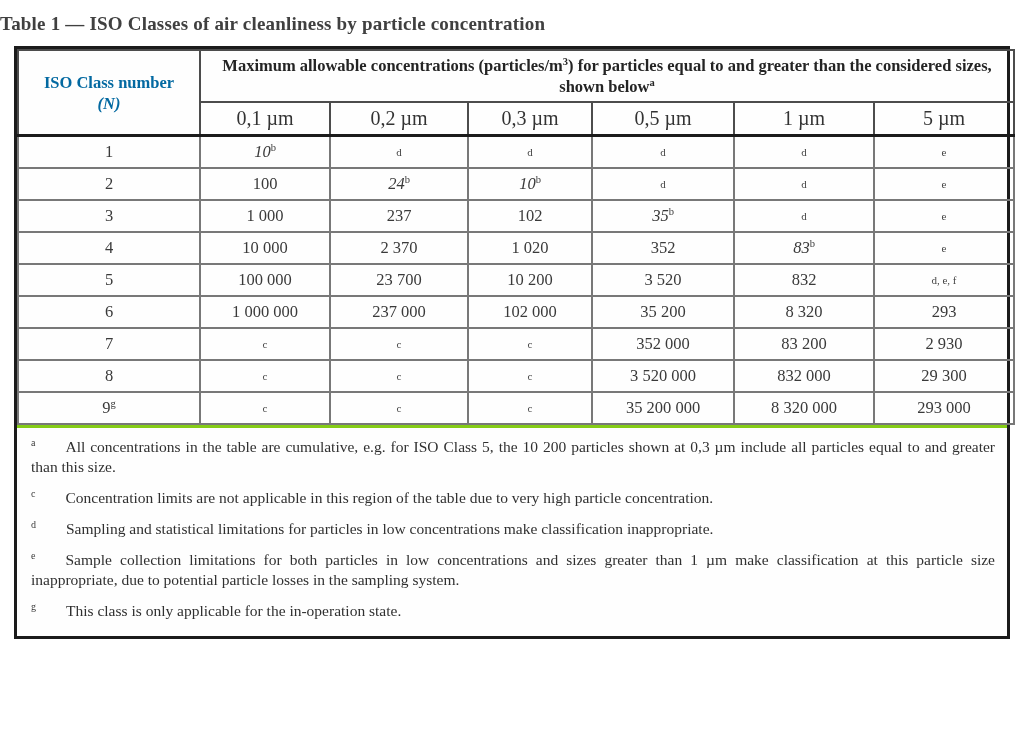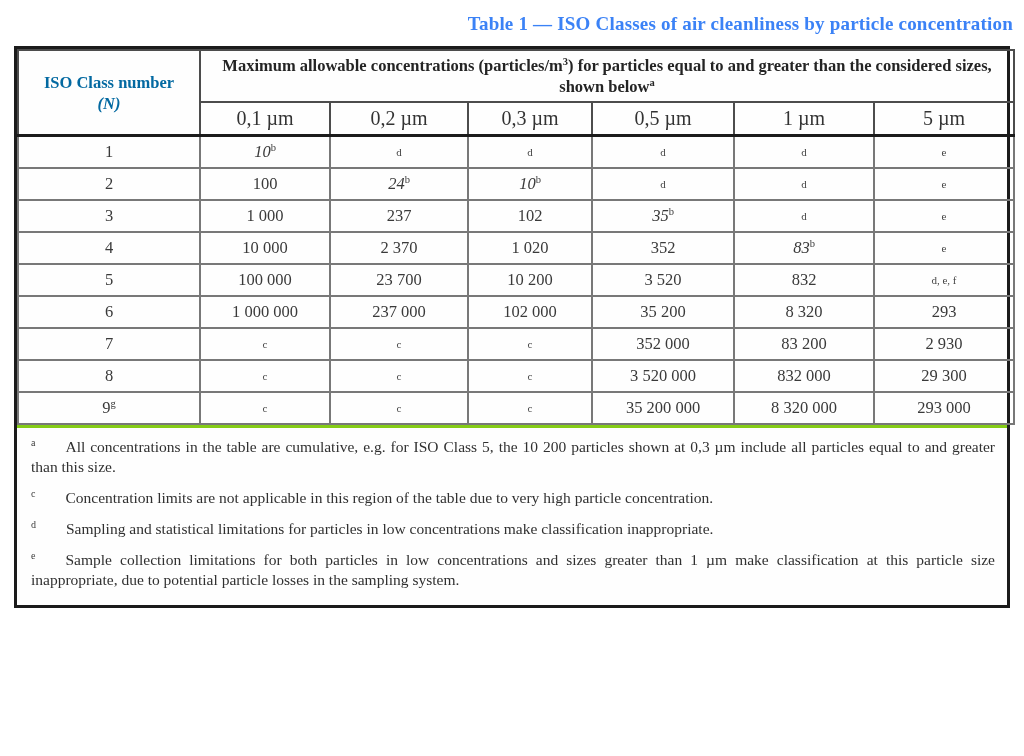--- a/index.html
+++ b/index.html
@@ -6,25 +6,25 @@
     margin: 0;
     padding: 0;
     background: #ffffff;
     width: 1024px;
     height: 756px;
     font-family: "Liberation Serif", serif;
     color: #2e2e2e;
     overflow: hidden;
   }
   .title {
-    text-align: right;
+    text-align: left;
     font-weight: bold;
     font-size: 19px;
-    color: #3b82f6;
-    margin: 13px 11px 11px 0;
+    color: #404040;
+    margin: 13px 0 11px 0;
     letter-spacing: 0.2px;
   }
   .frame {
     margin-left: 14px;
     width: 996px;
     border: 3px solid #1b1b1b;
     box-sizing: border-box;
     background: #fefefe;
   }
   table {
@@ -216,14 +216,15 @@
           <td><span>8 320 000</span></td>
           <td><span>293 000</span></td>
         </tr>
       </tbody>
   </table>
   <div class="footnotes" id="footnotes">
       <p class="fn"><sup class="letter">a</sup><span class="gap"></span><span>All concentrations in the table are cumulative, e.g. for ISO Class 5, the 10 200 particles shown at 0,3 µm include all particles equal to and greater than this size.</span></p>
       <p class="fn"><sup class="letter">c</sup><span class="gap"></span><span>Concentration limits are not applicable in this region of the table due to very high particle concentration.</span></p>
       <p class="fn"><sup class="letter">d</sup><span class="gap"></span><span>Sampling and statistical limitations for particles in low concentrations make classification inappropriate.</span></p>
       <p class="fn"><sup class="letter">e</sup><span class="gap"></span><span>Sample collection limitations for both particles in low concentrations and sizes greater than 1 µm make classification at this particle size inappropriate, due to potential particle losses in the sampling system.</span></p>
+      <p class="fn"><sup class="letter">g</sup><span class="gap"></span><span>This class is only applicable for the in-operation state.</span></p>
     </div>
 </div>
 
 </body></html>

